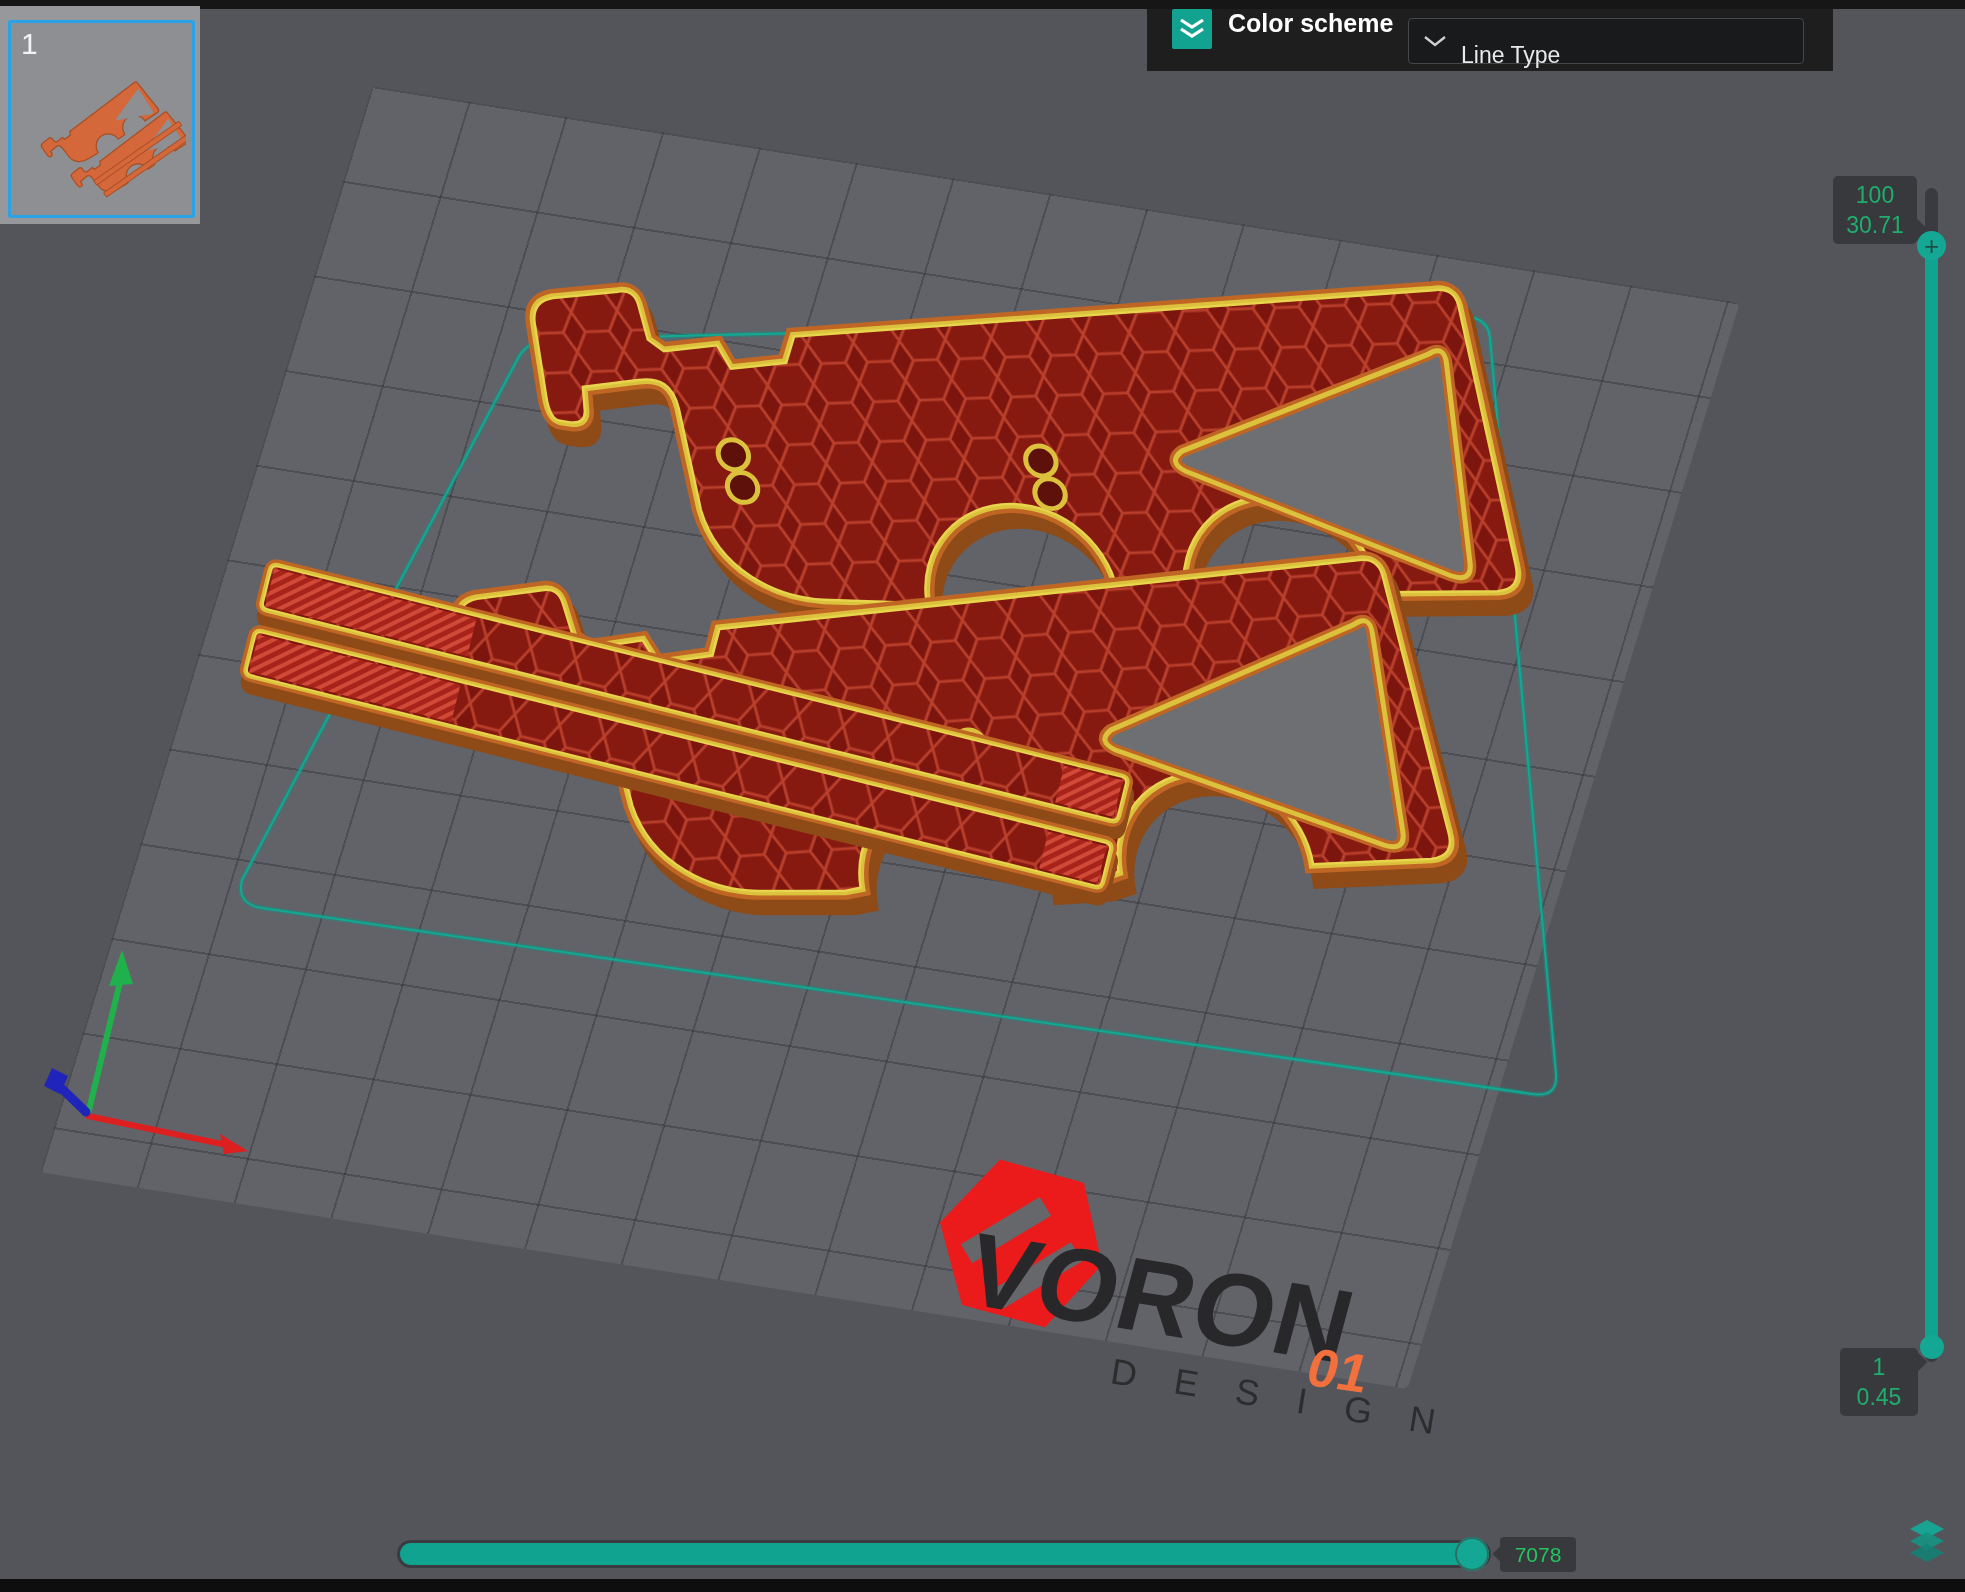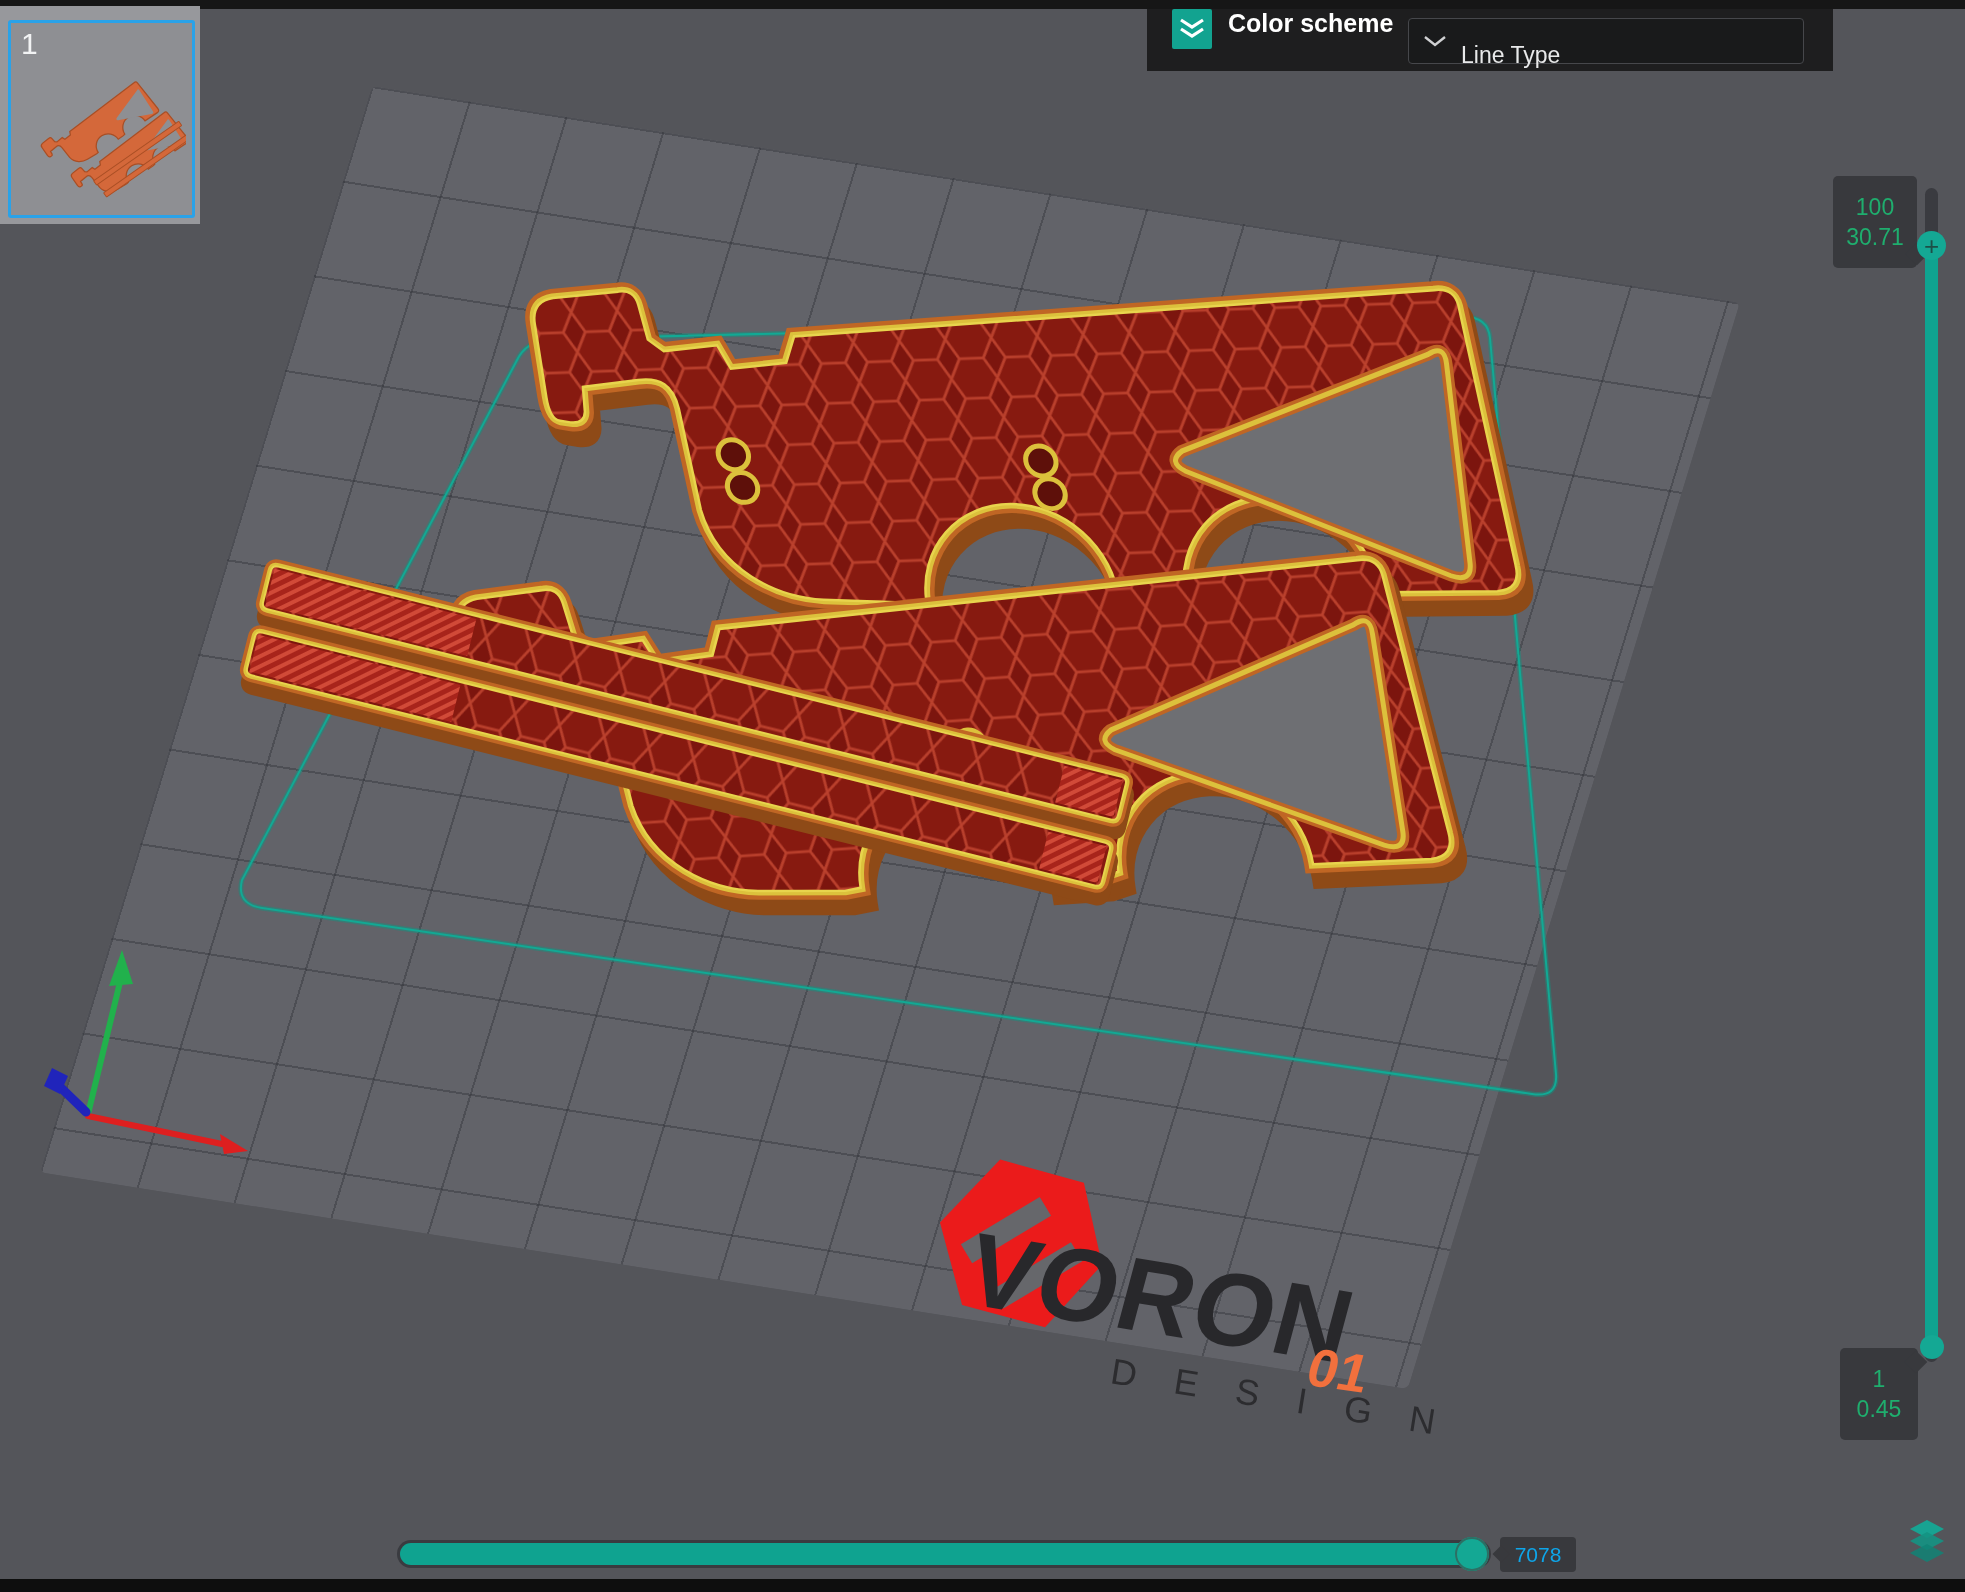--- a/index.html
+++ b/index.html
@@ -36,39 +36,39 @@
   .vslider-groove{position:absolute;left:1925px;top:188px;width:13px;height:1174px;
                   background:#3a3b40;border-radius:7px;z-index:7;}
   .vslider-fill{position:absolute;left:1925px;top:246px;width:13px;height:1101px;
                 background:#0fa390;z-index:7;}
   .vhandle-top{position:absolute;left:1917px;top:231px;width:29px;height:29px;border-radius:50%;
                background:#14a894;z-index:8;display:flex;align-items:center;justify-content:center;
                color:#1d4f47;font-size:26px;font-weight:400;line-height:26px;}
   .vhandle-bottom{position:absolute;left:1920px;top:1335px;width:24px;height:24px;border-radius:50%;
                   background:#14a894;z-index:8;}
   .tooltip{position:absolute;background:#38393d;border-radius:5px;text-align:center;
-           padding:16px 10px;z-index:7;}
+           padding:4px 10px;z-index:7;}
   .tooltip .ln{color:#1fae6e;font-size:23px;line-height:30px;white-space:nowrap;}
   .tt-top{left:1833px;top:176px;width:64px;}
   .tt-top::after{content:"";position:absolute;right:-8px;bottom:6px;width:16px;height:16px;
                  background:#38393d;transform:rotate(45deg);}
   .tt-bottom{left:1840px;top:1348px;width:58px;}
   .tt-bottom::after{content:"";position:absolute;right:-6px;top:6px;width:16px;height:16px;
                     background:#38393d;transform:rotate(45deg);}
   
   .hslider-groove{position:absolute;left:397px;top:1540px;width:1094px;height:28px;background:#3a3b40;
                   border-radius:14px;z-index:7;}
   .hslider-fill{position:absolute;left:3px;top:3px;width:1084px;height:22px;background:#0fa390;border-radius:11px;}
   .hhandle{position:absolute;left:1058px;top:-3px;width:34px;height:34px;border-radius:50%;
            background:#14a894;box-shadow:0 0 0 2px #2d6f64 inset;}
   .hvalue{position:absolute;left:1500px;top:1537px;width:76px;height:35px;background:#38393d;
           border-radius:4px;display:flex;align-items:center;justify-content:center;z-index:7;}
   .hvalue::before{content:"";position:absolute;left:-5px;top:11px;width:12px;height:12px;
                   background:#38393d;transform:rotate(45deg);}
-  .hvalue span{color:#0ea5e9;font-size:21px;}
+  .hvalue span{color:#22c55e;font-size:21px;}
   .layers-btn{position:absolute;left:1903px;top:1516px;width:48px;height:48px;z-index:7;}
 </style>
 </head>
 <body>
 
 <div class="stage">
 
   <div class="plate"></div>
 
   <svg class="scene-svg" width="1965" height="1592" viewBox="0 0 1965 1592">

